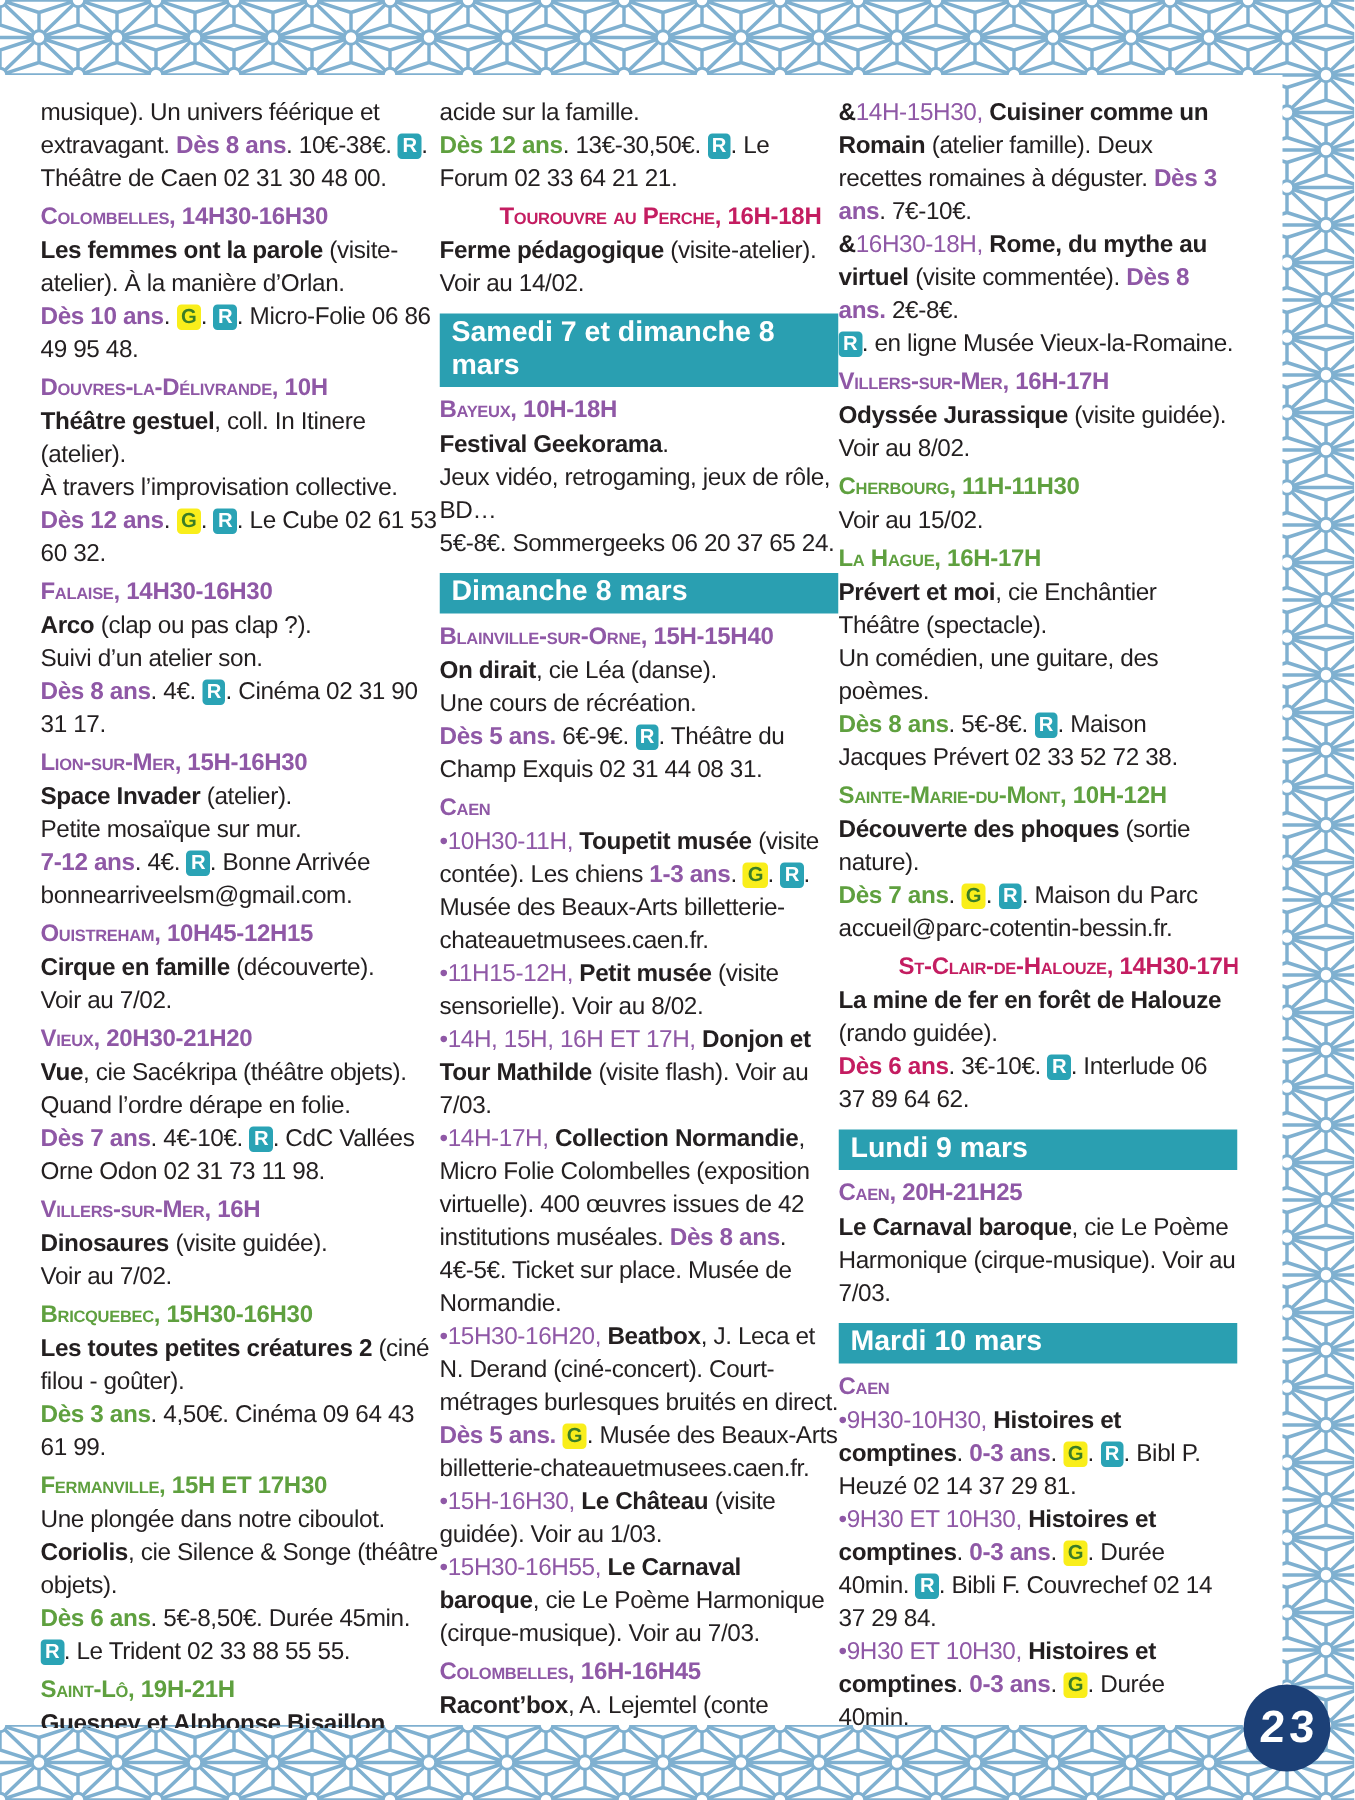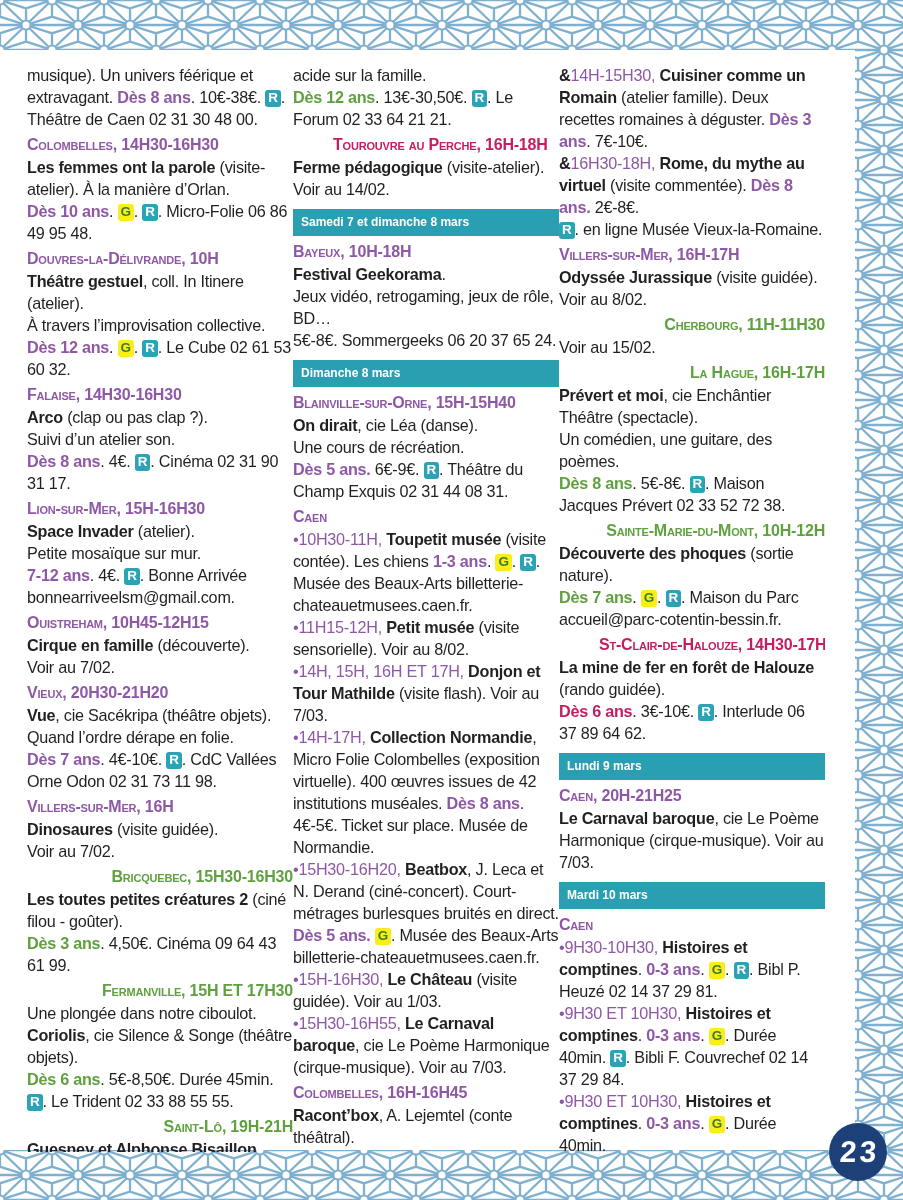--- a/index.html
+++ b/index.html
@@ -9,23 +9,23 @@
   .pat-lines{stroke:var(--pattern);stroke-width:2.3;fill:none;}
   .pat-dots circle{fill:#ffffff;stroke:var(--pattern);stroke-width:2;}
   .content{position:absolute;left:27px;top:64px;display:grid;
            grid-template-columns:repeat(3,266px);column-gap:0;}
   .col{width:266px;height:1088px;overflow:hidden;font-size:16.2px;line-height:22px;
        letter-spacing:-0.25px;}
   .para{margin:0;color:var(--ink);}
   .city{font-weight:bold;font-variant:small-caps;white-space:nowrap;font-size:16px;
         line-height:22px;margin-top:4px;letter-spacing:-0.2px;}
   .c-purple{color:var(--purple);}
-  .c-green{color:var(--green);text-align:right;}
+  .c-green{color:var(--green);}
   .c-pink{color:var(--pink);margin-left:40px;}
-  .banner{background:var(--teal);color:#ffffff;font-weight:bold;font-size:12px;
+  .banner{background:var(--teal);color:#ffffff;font-weight:bold;font-size:19px;
           line-height:22px;padding:2px 8px 3px 8px;margin:9px 0 5px 0;letter-spacing:0;}
   .s-n{}
   .s-b{font-weight:bold;}
   .s-time{font-weight:normal;color:var(--purple);}
   .s-amp{font-weight:bold;color:var(--ink);}
   .s-age-purple{font-weight:bold;color:var(--purple);}
   .s-age-green{font-weight:bold;color:var(--green);}
   .s-age-pink{font-weight:bold;color:var(--pink);}
   .badge{display:inline-block;font-weight:bold;font-size:13.5px;line-height:16px;
          padding:0 3px 1px 3px;border-radius:3px;position:relative;top:-1px;}

